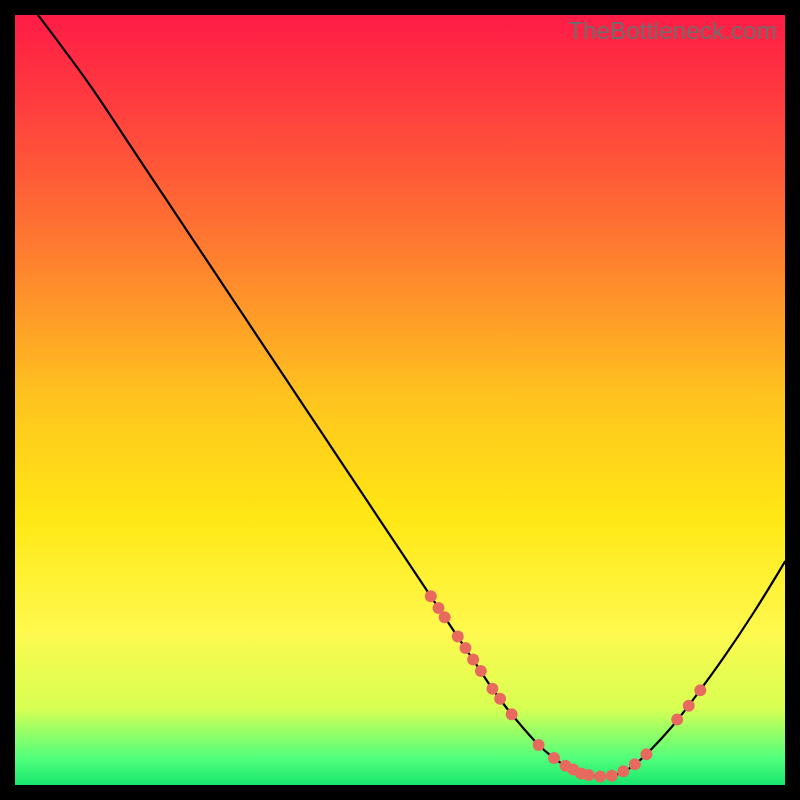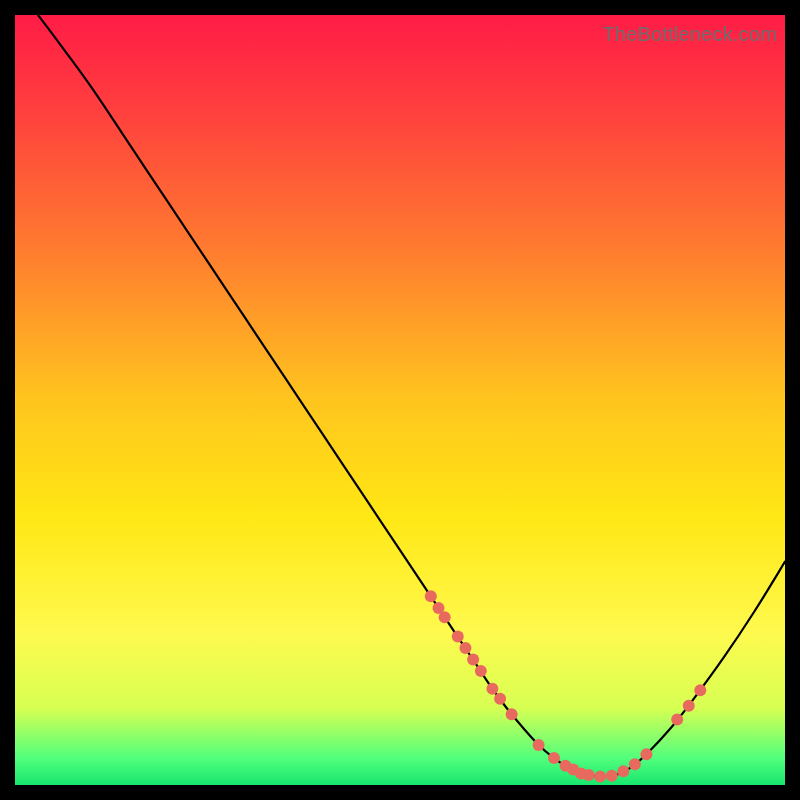--- a/index.html
+++ b/index.html
@@ -14,24 +14,24 @@
   .frame {
     position: absolute;
     left: 15px;
     top: 15px;
     width: 770px;
     height: 770px;
     background: #000;
   }
   .watermark {
     position: absolute;
-    top: 8px;
+    top: 2px;
     right: 8px;
     color: #6d6d6d;
-    font-size: 20px;
+    font-size: 24px;
     font-weight: 500;
     letter-spacing: 0.2px;
     z-index: 5;
   }
   svg {
     position: absolute;
     top: 0;
     left: 0;
   }
 </style>

